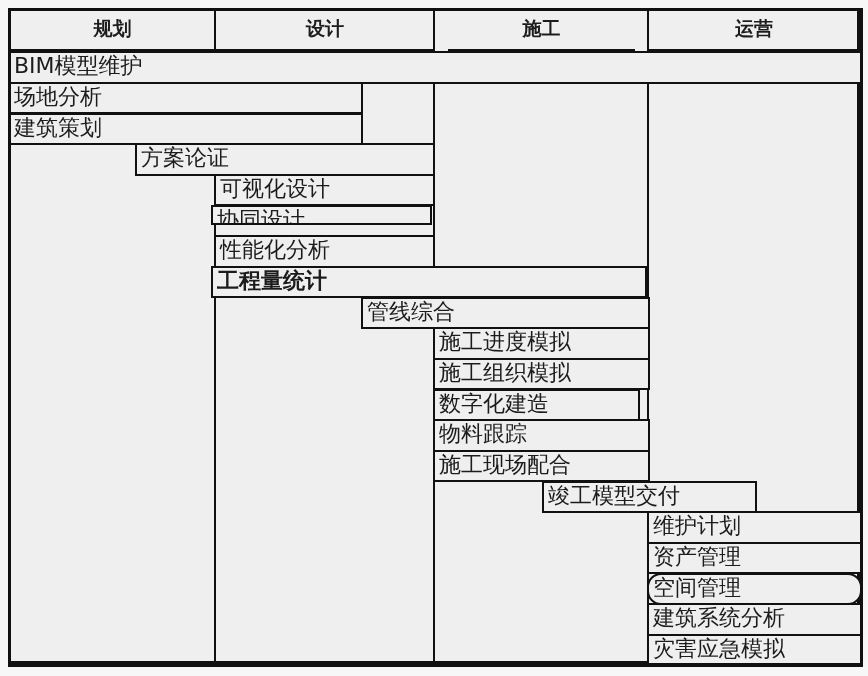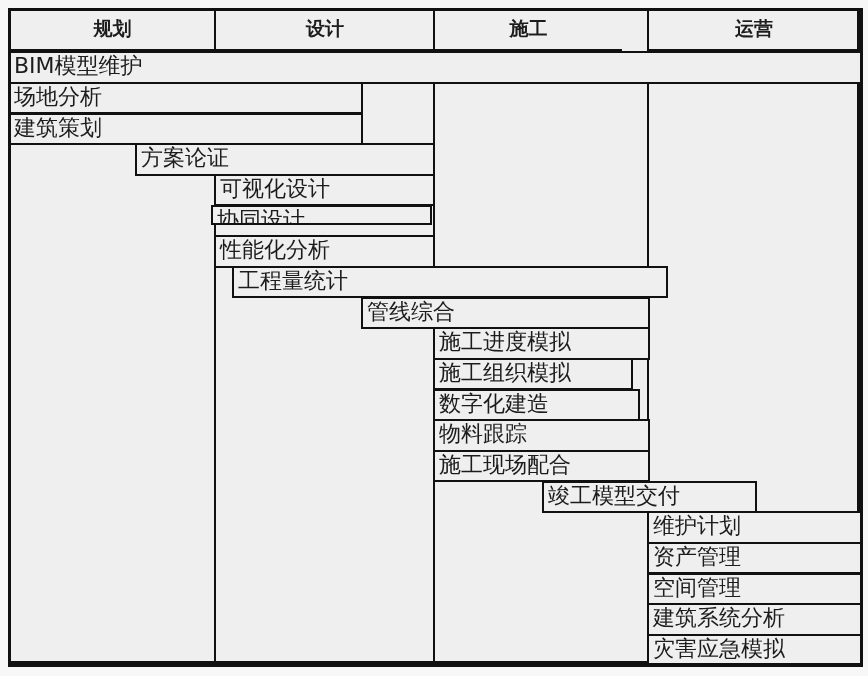--- a/index.html
+++ b/index.html
@@ -14,46 +14,46 @@
   .box { position:absolute; box-sizing:border-box; border:2px solid #111; background:#efefef;
          font-size:22px; line-height:26px; padding-left:4px; white-space:nowrap; overflow:hidden; }
 </style>
 </head>
 <body>
 
 <div class="frame"></div>
 
 <div class="hdr" style="left:10px;width:205px;">规划</div>
 <div class="hdr" style="left:216px;width:218px;">设计</div>
-<div class="hdr" style="left:435px;width:187px;">施工</div>
+<div class="hdr" style="left:448px;width:187px;">施工</div>
 <div class="hdr" style="left:649px;width:210px;">运营</div>
 
 <div class="vline" style="left:214px;top:8px;height:44px;"></div>
 <div class="vline" style="left:433px;top:8px;height:44px;"></div>
 <div class="vline" style="left:647px;top:8px;height:44px;"></div>
 
 <div class="vline" style="left:214px;top:174px;height:490px;"></div>
 <div class="vline" style="left:433px;top:82px;height:582px;"></div>
 <div class="vline" style="left:647px;top:82px;height:582px;"></div>
 
 <div class="box" style="left:8px;top:51px;width:854px;height:33px;">BIM模型维护</div>
 <div class="box" style="left:8px;top:82px;width:355px;height:32px;">场地分析</div>
 <div class="box" style="left:8px;top:113px;width:355px;height:32px;">建筑策划</div>
 <div class="box" style="left:361px;top:82px;width:74px;height:63px;"></div>
 <div class="box" style="left:135px;top:143px;width:300px;height:33px;">方案论证</div>
 <div class="box" style="left:214px;top:174px;width:221px;height:32px;">可视化设计</div>
 <div class="box" style="left:211px;top:205px;width:221px;height:20px;">协同设计</div>
 <div class="box" style="left:214px;top:235px;width:221px;height:33px;">性能化分析</div>
-<div class="box" style="left:232px;top:266px;width:436px;height:32px;">工程量统计</div>
+<div class="box" style="left:211px;top:266px;width:436px;height:32px;font-weight:bold;">工程量统计</div>
 <div class="box" style="left:361px;top:297px;width:289px;height:32px;">管线综合</div>
 <div class="box" style="left:433px;top:327px;width:217px;height:33px;">施工进度模拟</div>
-<div class="box" style="left:433px;top:358px;width:200px;height:32px;">施工组织模拟</div>
+<div class="box" style="left:433px;top:358px;width:217px;height:32px;">施工组织模拟</div>
 <div class="box" style="left:433px;top:389px;width:207px;height:32px;">数字化建造</div>
 <div class="box" style="left:433px;top:419px;width:217px;height:33px;">物料跟踪</div>
 <div class="box" style="left:433px;top:450px;width:217px;height:32px;">施工现场配合</div>
 <div class="box" style="left:542px;top:481px;width:215px;height:32px;">竣工模型交付</div>
 <div class="box" style="left:647px;top:511px;width:215px;height:33px;">维护计划</div>
 <div class="box" style="left:647px;top:542px;width:215px;height:32px;">资产管理</div>
-<div class="box" style="left:647px;top:573px;width:215px;height:32px;">空间管理</div>
+<div class="box" style="left:647px;top:573px;width:215px;height:32px;border-radius:14px;">空间管理</div>
 <div class="box" style="left:647px;top:603px;width:215px;height:33px;">建筑系统分析</div>
 <div class="box" style="left:647px;top:634px;width:215px;height:31px;">灾害应急模拟</div>
 
 <div style="position:absolute;left:8px;top:8px;width:855px;height:659px;border:3px solid #111;box-sizing:border-box;pointer-events:none;"></div>
 
 </body></html>

